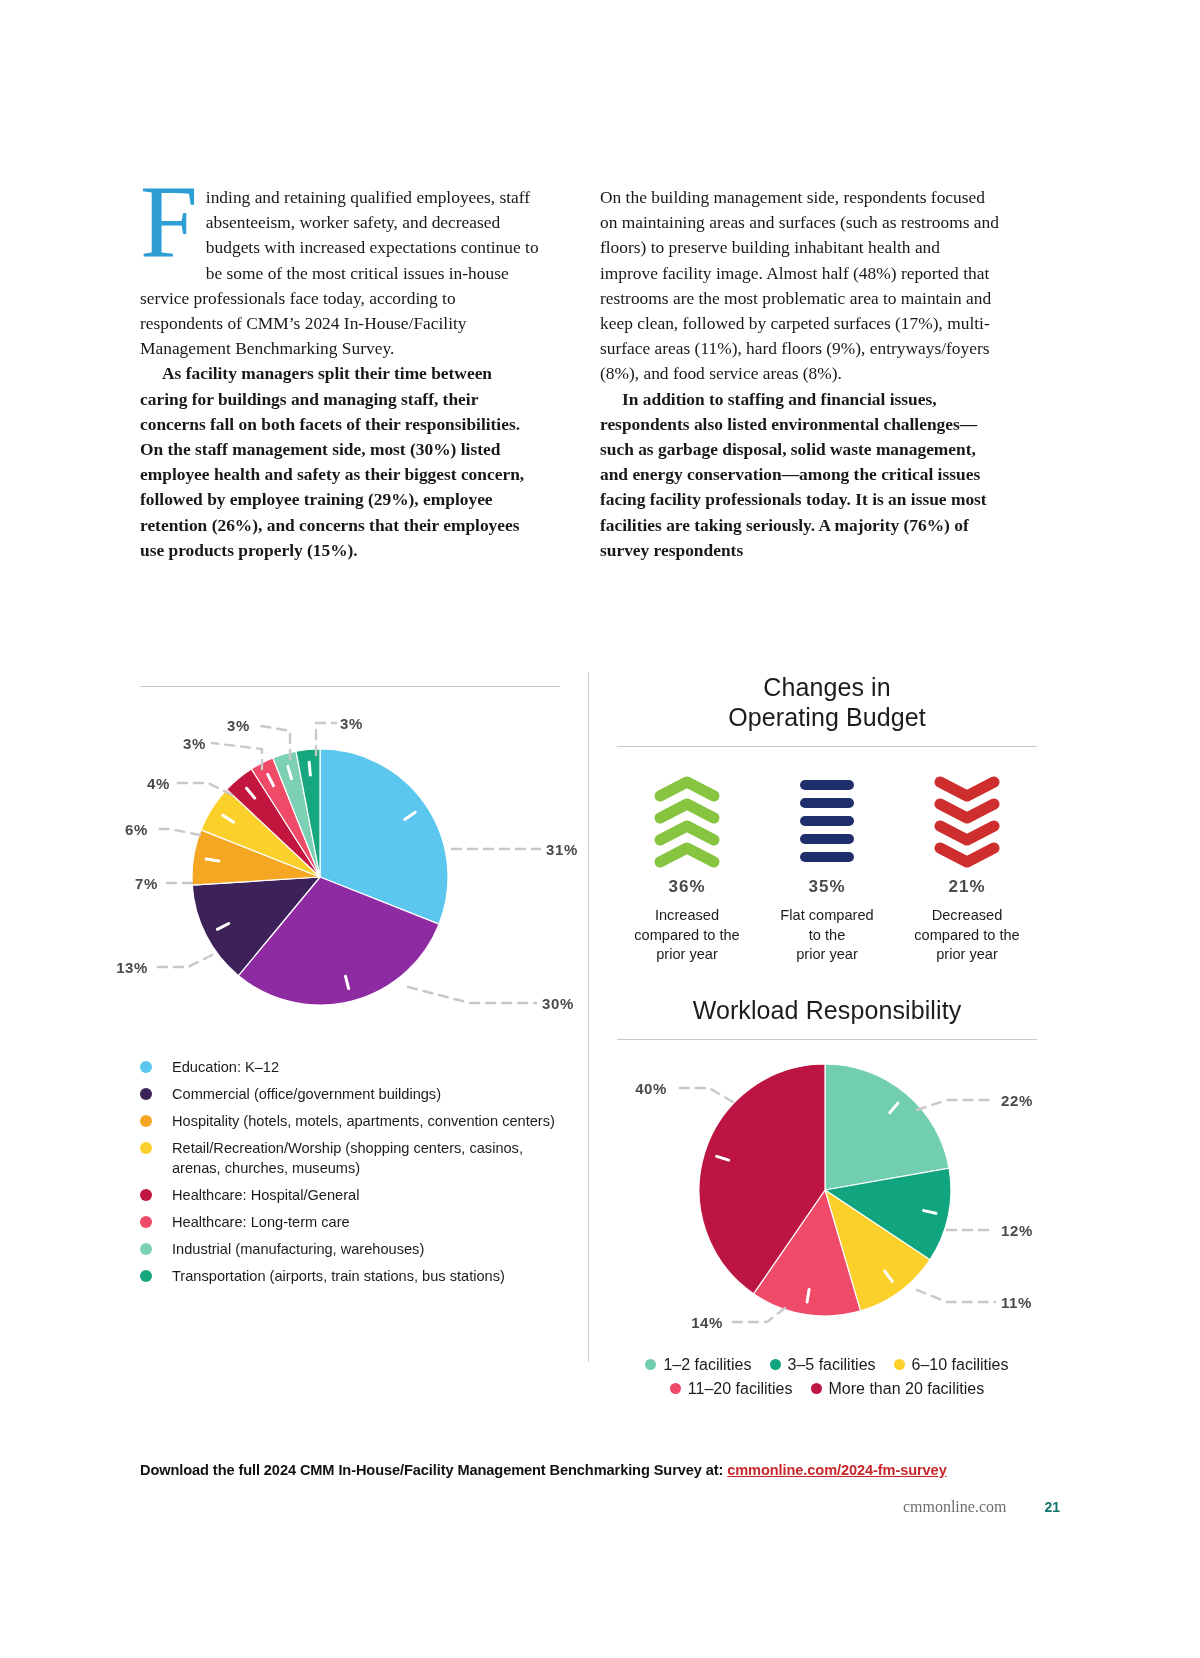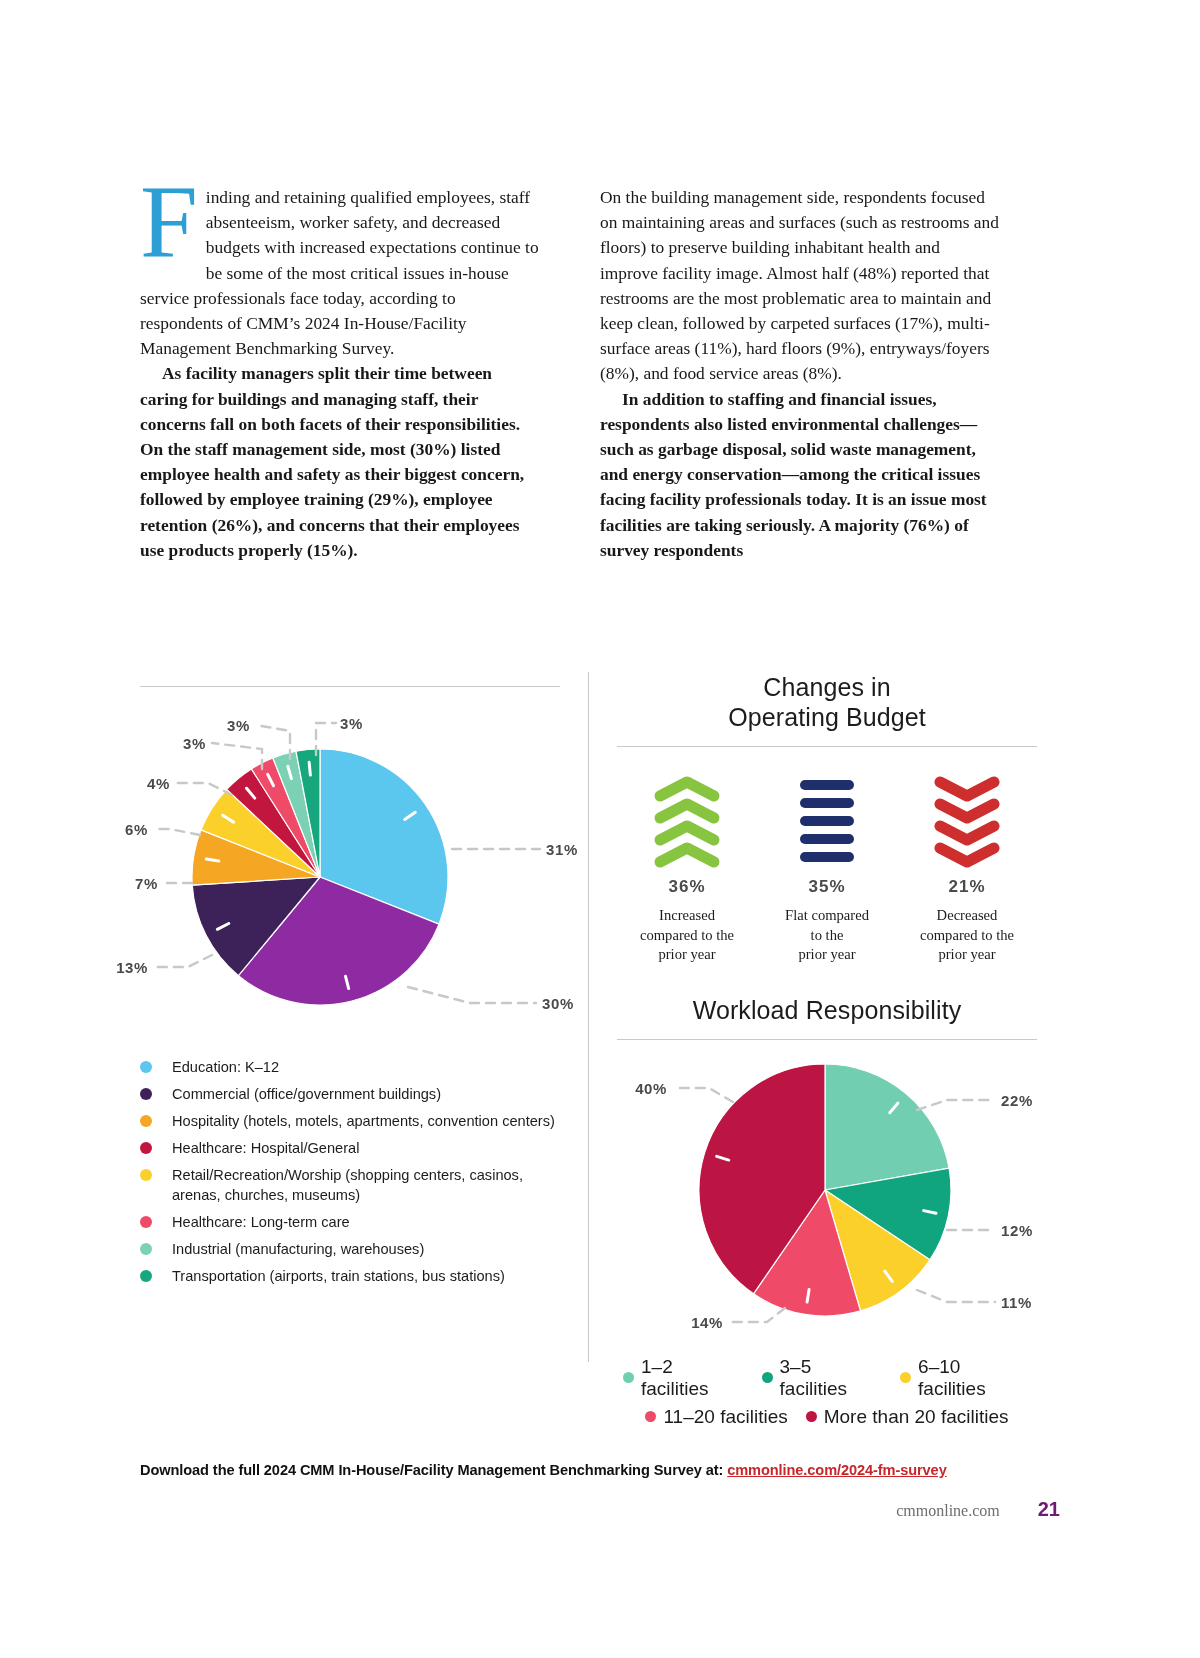--- a/index.html
+++ b/index.html
@@ -72,47 +72,47 @@
   .budget-row{
     display:flex;justify-content:space-between;margin-top:22px;padding:0 6px;
   }
   .budget-cell{width:128px;text-align:center;}
   .budget-icon{height:98px;display:flex;align-items:center;justify-content:center;}
   .budget-pct{
     font-family:"Liberation Sans",sans-serif;
     font-size:17px;font-weight:700;color:#4a4a4a;letter-spacing:1px;margin-top:10px;
   }
   .budget-desc{
-    font-family:Liberation Serif, serif;
+    font-family:Liberation Sans, sans-serif;
     font-size:14.6px;line-height:19.5px;color:#1c1c1c;margin-top:9px;
   }
 
   
   .wl-legend{margin-top:6px;padding:0 6px;}
   .wl-row{display:flex;justify-content:center;gap:18px;margin-bottom:6px;}
   .wl-item{display:flex;align-items:center;gap:7px;}
   .wl-dot{width:11px;height:11px;border-radius:50%;flex:0 0 11px;}
-  .wl-text{font-family:"Liberation Sans",sans-serif;font-size:19px;color:#1c1c1c;}
+  .wl-text{font-family:"Liberation Sans",sans-serif;font-size:16px;color:#1c1c1c;}
 
   
   .cta{
     position:absolute;left:140px;top:1462px;width:920px;
     font-family:"Liberation Sans",sans-serif;
     font-size:14.6px;font-weight:700;color:#111;letter-spacing:-.1px;
   }
   .cta .url{color:#c8262a;margin-top:20px;}
   .footer{
     position:absolute;left:140px;top:1498px;width:920px;
     display:flex;justify-content:flex-end;align-items:baseline;gap:38px;
   }
   .site{
     font-family:"Liberation Serif",serif;font-size:16px;color:#6d6d6d;
   }
   .pageno{
-    font-family:"Liberation Sans",sans-serif;font-size:20px;font-weight:700;color:#701a75;
+    font-family:"Liberation Sans",sans-serif;font-size:14px;font-weight:700;color:#0f766e;
   }
 </style>
 </head>
 <body>
 
 <div class="page">
 
   <div class="article">
     <div class="col">
       <p class="body-text"><span class="dropcap">F</span><span>inding and retaining qualified employees, staff absenteeism, worker safety, and decreased budgets with increased expectations continue to be some of the most critical issues in-house service professionals face today, according to respondents of CMM’s 2024 In-House/Facility Management Benchmarking Survey.</span></p>
@@ -183,26 +183,26 @@
           </div>
           <div class="legend-item">
             <span class="dot" style="background: rgb(61, 34, 89);"></span>
             <span class="legend-text">Commercial (office/government buildings)</span>
           </div>
           <div class="legend-item">
             <span class="dot" style="background: rgb(245, 166, 35);"></span>
             <span class="legend-text">Hospitality (hotels, motels, apartments, convention centers)</span>
           </div>
           <div class="legend-item">
+            <span class="dot" style="background: rgb(251, 208, 42);"></span>
+            <span class="legend-text">Retail/Recreation/Worship (shopping centers, casinos, arenas, churches, museums)</span>
+          </div>
+          <div class="legend-item">
             <span class="dot" style="background: rgb(194, 22, 63);"></span>
             <span class="legend-text">Healthcare: Hospital/General</span>
-          </div>
-          <div class="legend-item">
-            <span class="dot" style="background: rgb(251, 208, 42);"></span>
-            <span class="legend-text">Retail/Recreation/Worship (shopping centers, casinos, arenas, churches, museums)</span>
           </div>
           <div class="legend-item">
             <span class="dot" style="background: rgb(239, 74, 104);"></span>
             <span class="legend-text">Healthcare: Long-term care</span>
           </div>
           <div class="legend-item">
             <span class="dot" style="background: rgb(124, 209, 180);"></span>
             <span class="legend-text">Industrial (manufacturing, warehouses)</span>
           </div>
           <div class="legend-item">

